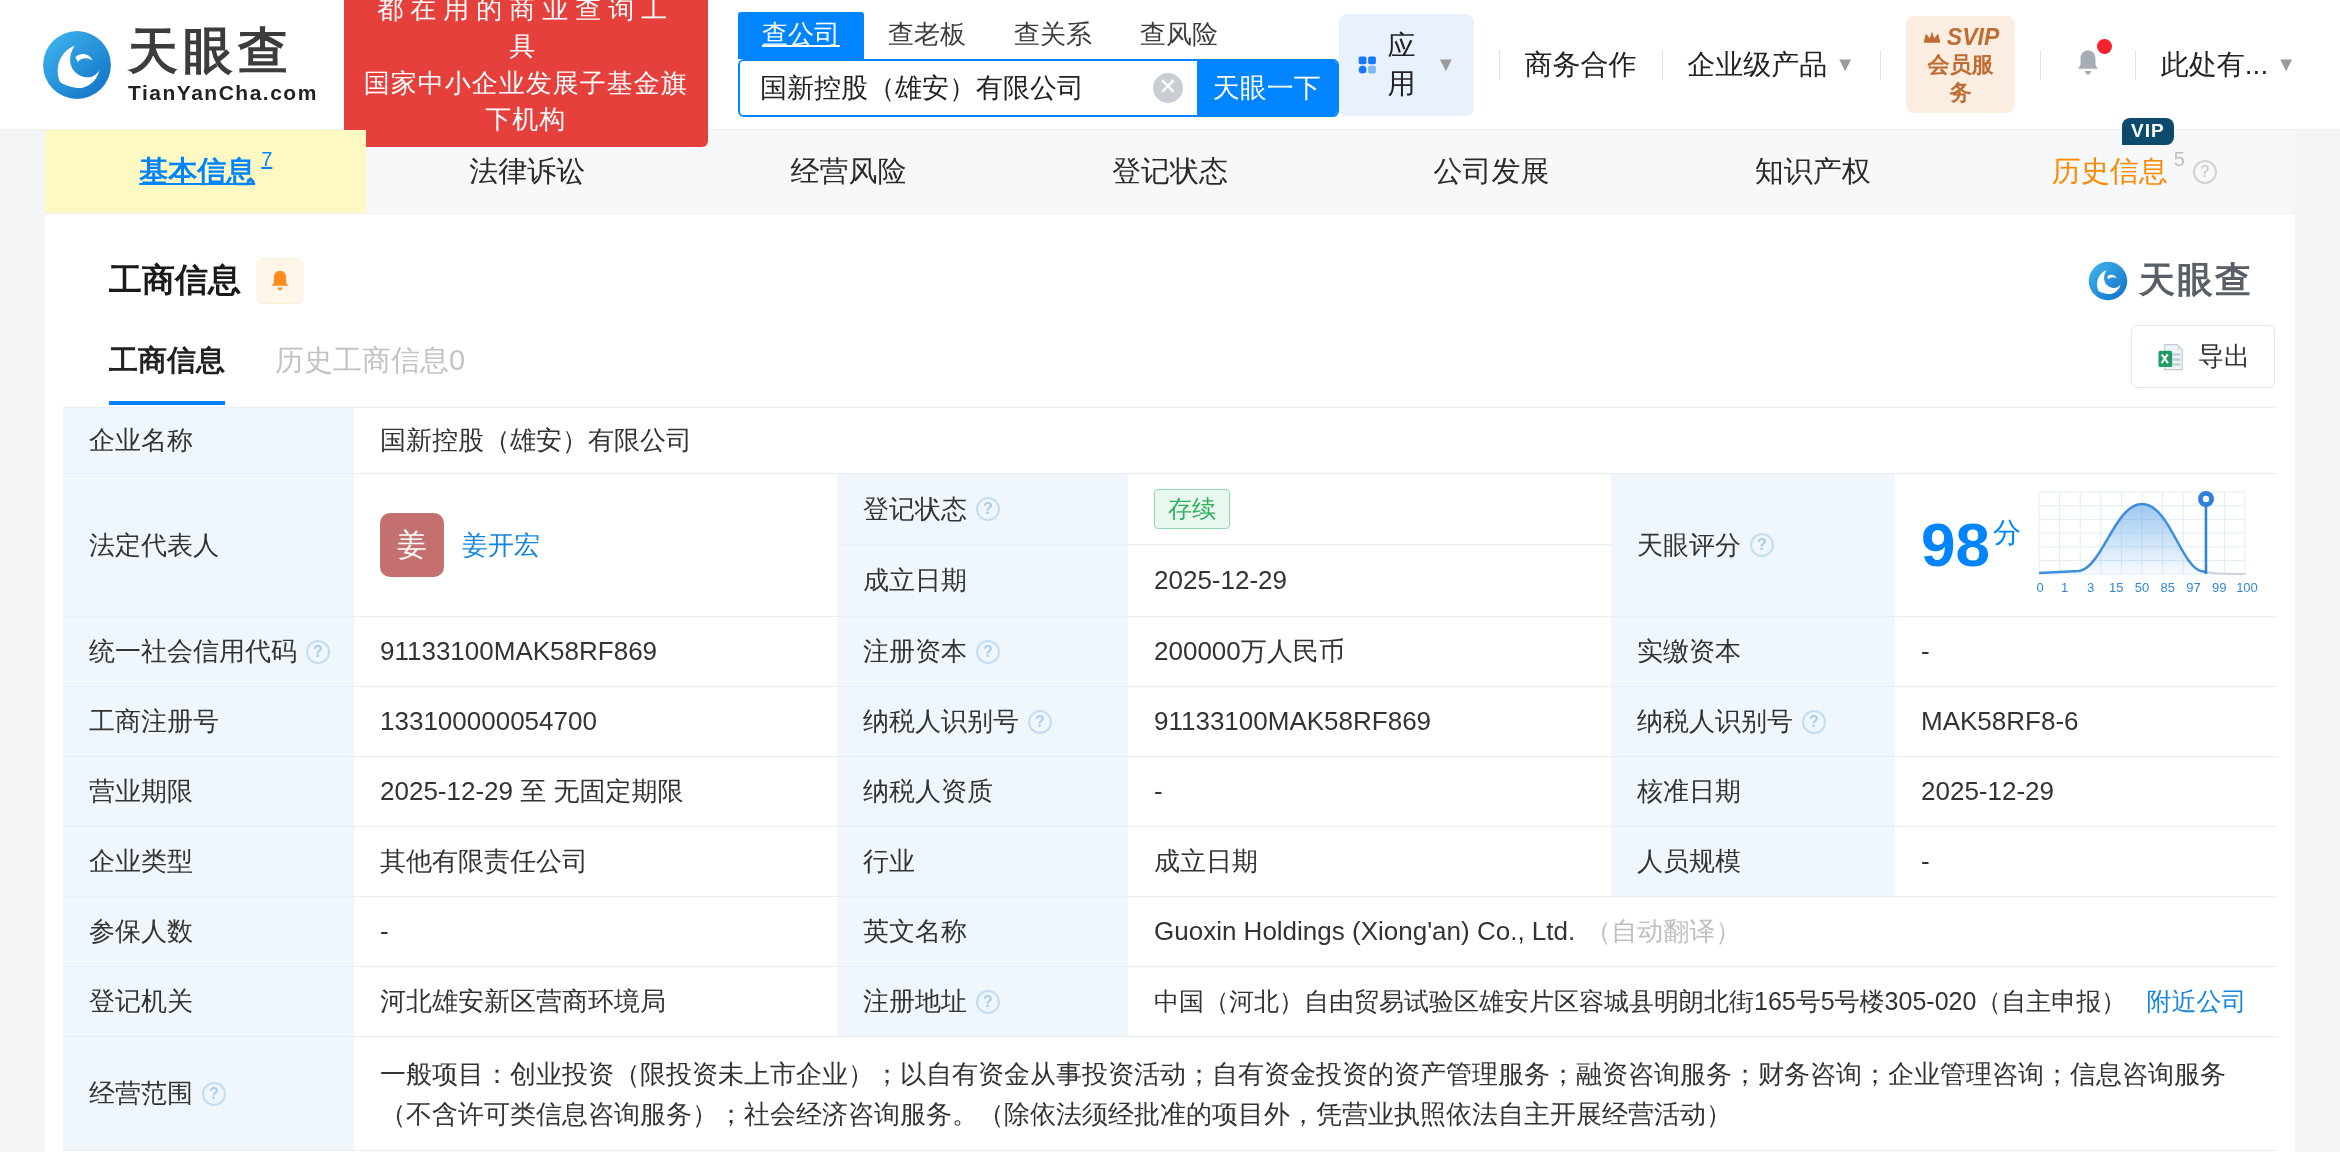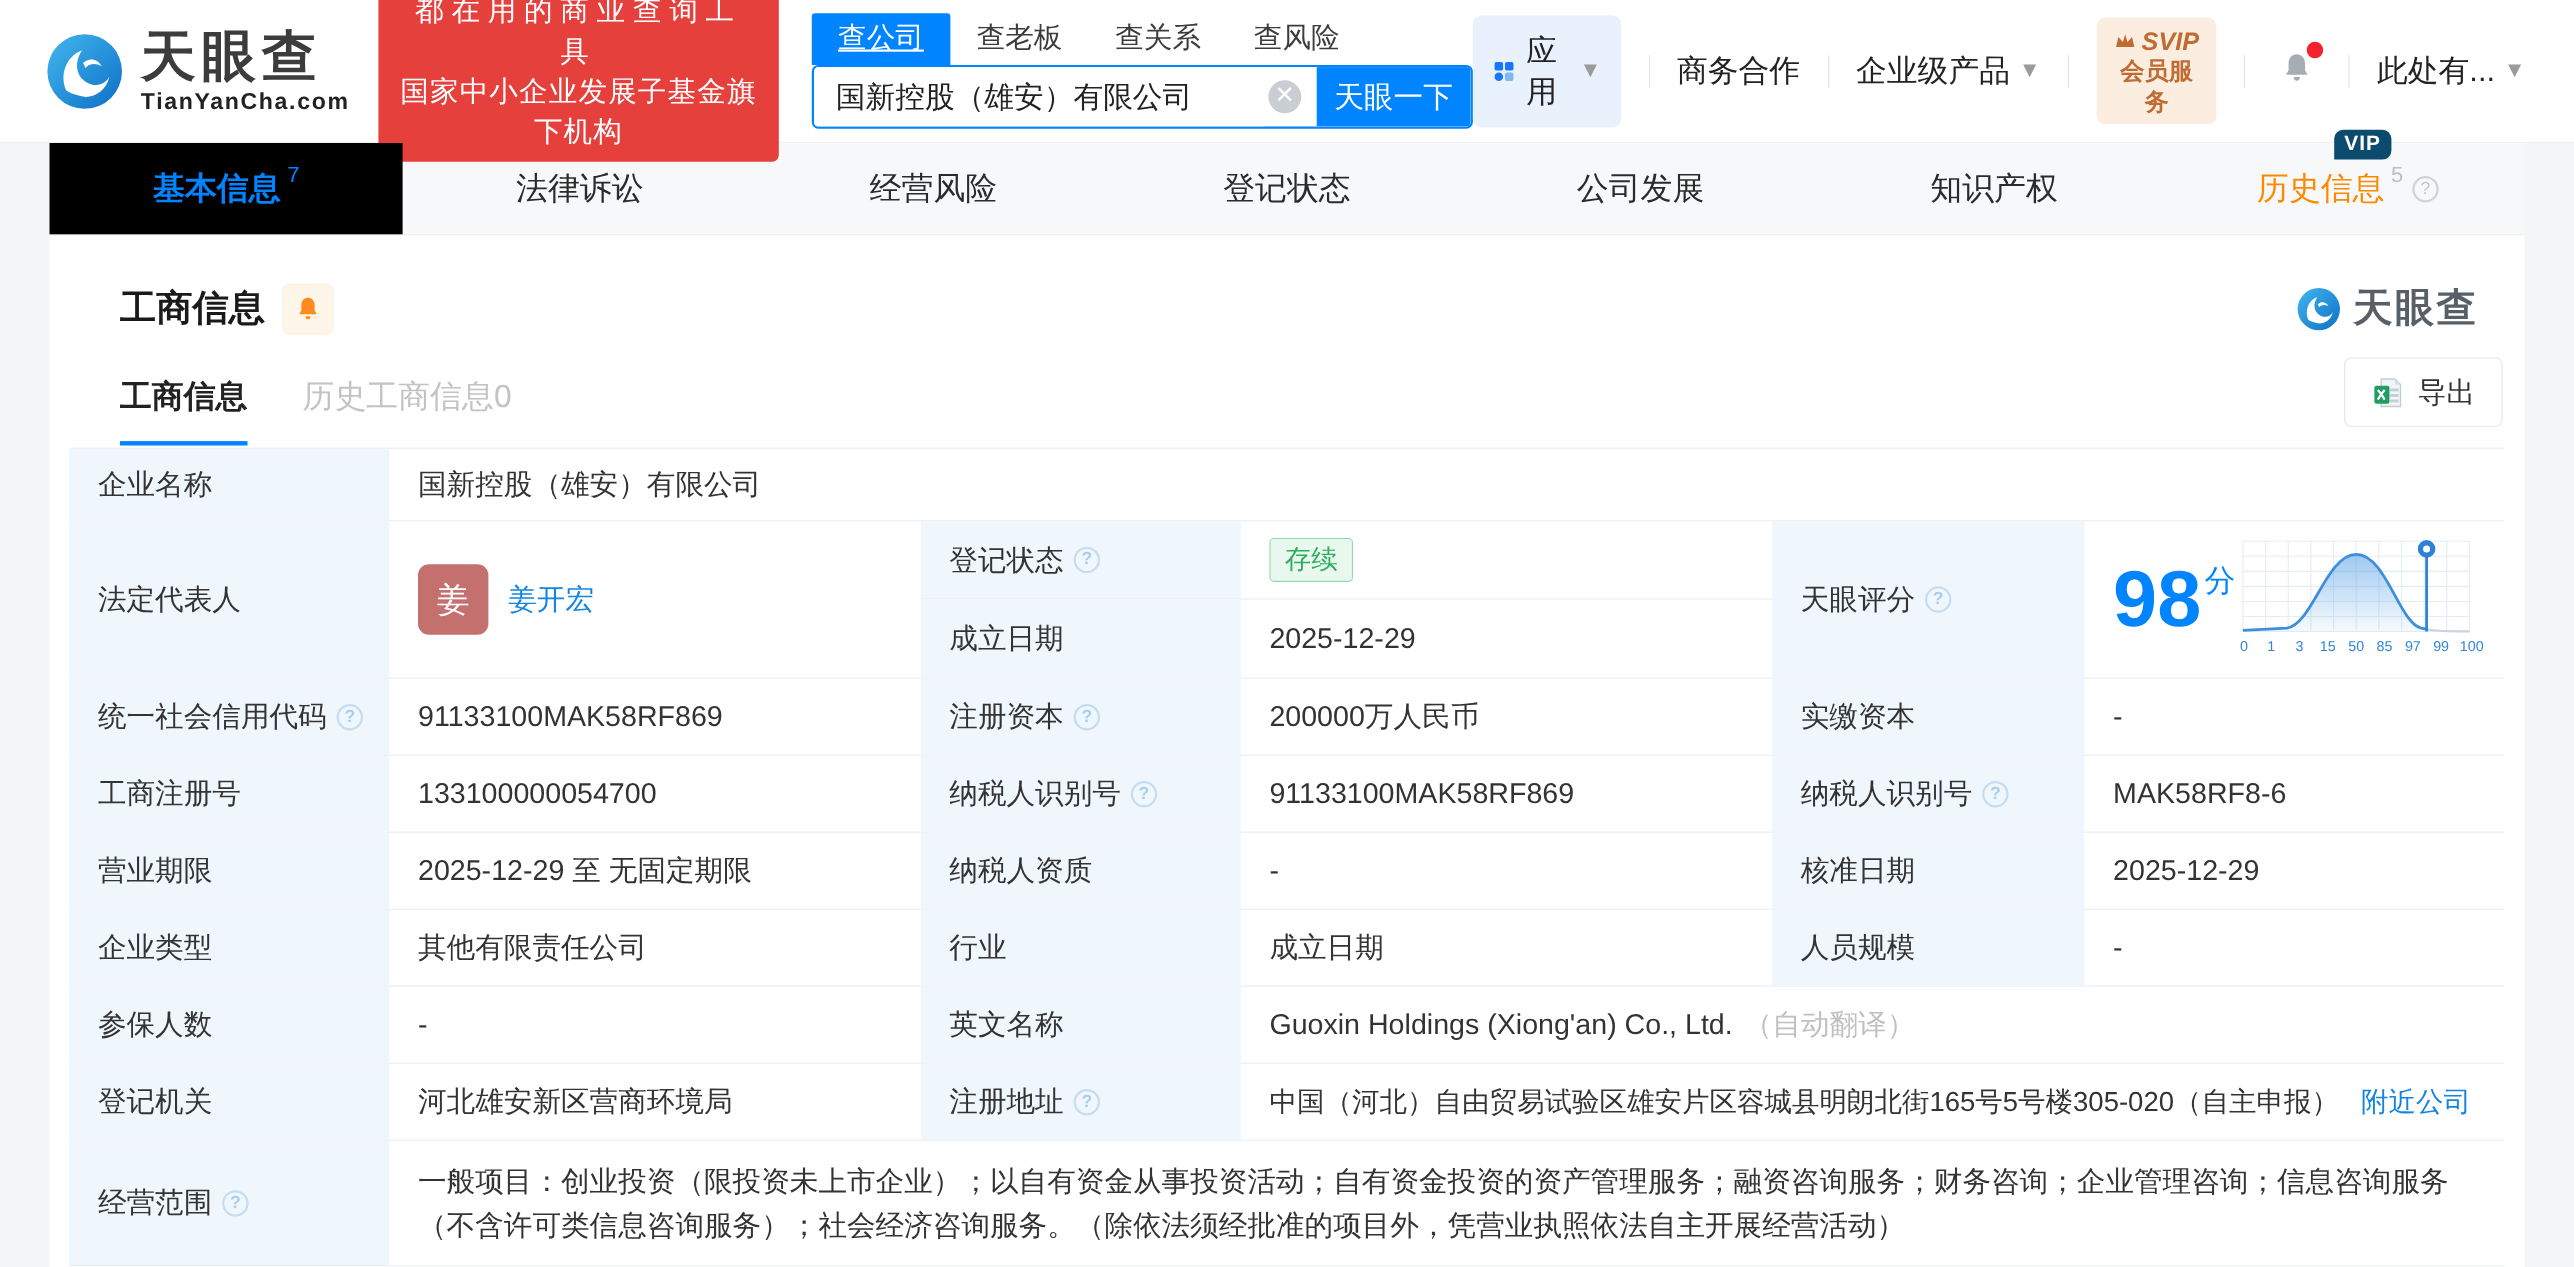--- a/index.html
+++ b/index.html
@@ -44,21 +44,21 @@
   .caret { color:#9a9a9a; font-size:20px; }
   .svip { background:#fbeee1; border-radius:8px; padding:7px 16px; color:#bf6c33; font-weight:bold; text-align:center; cursor:pointer; line-height:1.25; }
   .svip-l1 { font-size:23px; display:flex; align-items:center; justify-content:center; gap:5px; font-style:italic; }
   .svip-l2 { font-size:22px; }
   .bell-wrap { position:relative; margin:0 6px; cursor:pointer; }
   .red-dot { position:absolute; top:-8px; right:-8px; width:15px; height:15px; border-radius:50%; background:#f5222d; }
 
   
   .tabstrip { width:2250px; margin:0 auto; height:84px; display:flex; background:#f7f8fa; border-bottom:1px solid #ededed; }
   .tab { flex:1; display:flex; align-items:center; justify-content:center; font-size:29px; color:#2b2b2b; cursor:pointer; position:relative; }
-  .tab.active { background:#000000; color:#0084ff; font-weight:bold; }
+  .tab.active { background:#fef9c3; color:#0084ff; font-weight:bold;text-decoration:underline; }
   .tab-count { font-size:20px; margin-left:6px; position:relative; top:-12px; color:#0084ff; font-weight:normal; }
   .tab.vip-tab { color:#fc8a00; }
   .tab-count.gray { color:#bfbfbf; }
   .tab-label-wrap { position:relative; display:flex; align-items:center; }
   .vip-badge { position:absolute; top:-34px; right:-6px; background:#0c4a6e; color:#fff; font-size:19px; font-weight:bold; padding:2px 9px 3px; border-radius:8px 8px 8px 0; letter-spacing:1px; }
   .q-gray { width:24px; height:24px; border-radius:50%; border:2px solid #d2d2d2; color:#c4c4c4; font-size:16px; line-height:20px; text-align:center; margin-left:8px; font-weight:normal; }
 
   
   .card { width:2250px; margin:0 auto; background:#fff; padding:0 18px 6px; }
   .sec-head { display:flex; align-items:center; padding:42px 10px 0 46px; }
@@ -82,21 +82,21 @@
   .cell { display:flex; align-items:center; padding:0 10px 0 26px; font-size:26px; color:#333; }
   .cell.lab { background:#eff7fd; gap:9px; }
   .qicon { width:24px; height:24px; flex:none; border-radius:50%; border:2px solid #c4ddf2; color:#a9cdea; font-size:16px; line-height:20px; text-align:center; font-weight:bold; cursor:pointer; }
   .span2r { grid-row:1 / 3; }
   .subline { border-bottom:1px solid #e9eef3; }
   .avatar { width:64px; height:64px; border-radius:10px; background:#c4706e; color:#fff; font-size:30px; display:flex; align-items:center; justify-content:center; flex:none; }
   .link { color:#1586e0; cursor:pointer; }
   .rep-link { margin-left:18px; }
   .tag-green { border:1px solid #93d9ae; background:#e9f8ef; color:#2fae5e; font-size:24px; padding:5px 13px; border-radius:4px; line-height:1.2; }
   .score-cell { display:flex; align-items:center; justify-content:space-between; padding-right:14px; }
-  .score-num { font-size:72px; font-weight:bold; color:#0084ff; line-height:1; }
+  .score-num { font-size:62px; font-weight:bold; color:#0084ff; line-height:1; }
   .score-unit { font-size:28px; color:#0084ff; margin-left:3px; }
   .gray-note { color:#c0c0c0; margin-left:10px; }
   .addr-cell { font-size:25px; white-space:nowrap; }
   .scope-cell { padding:14px 30px 14px 26px; }
   .scope-text { line-height:40px; font-size:26px; }
 </style>
 </head>
 <body>
 
 <div class="page">

